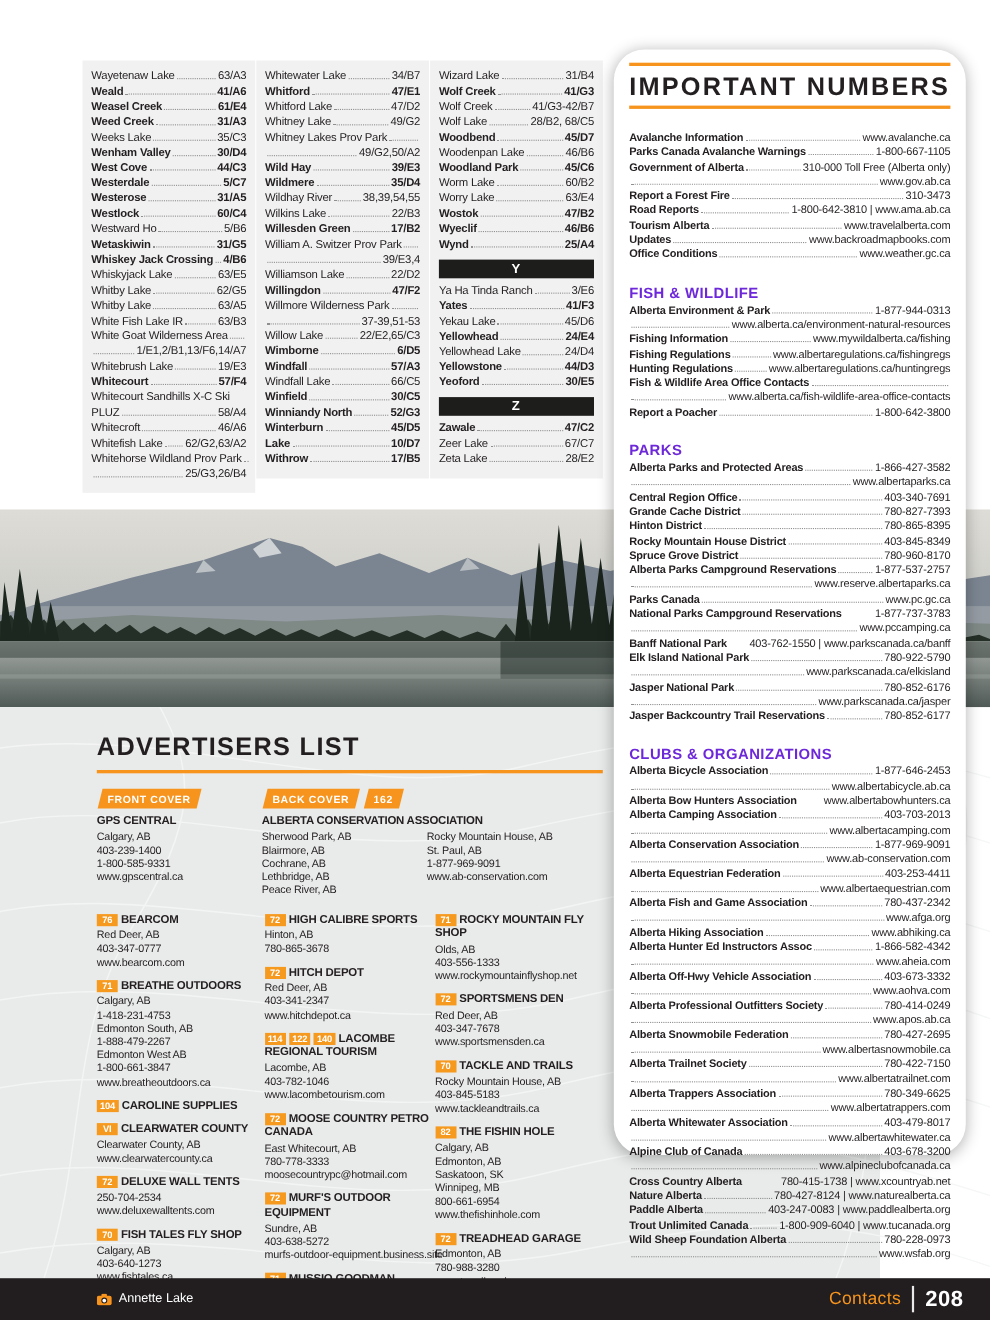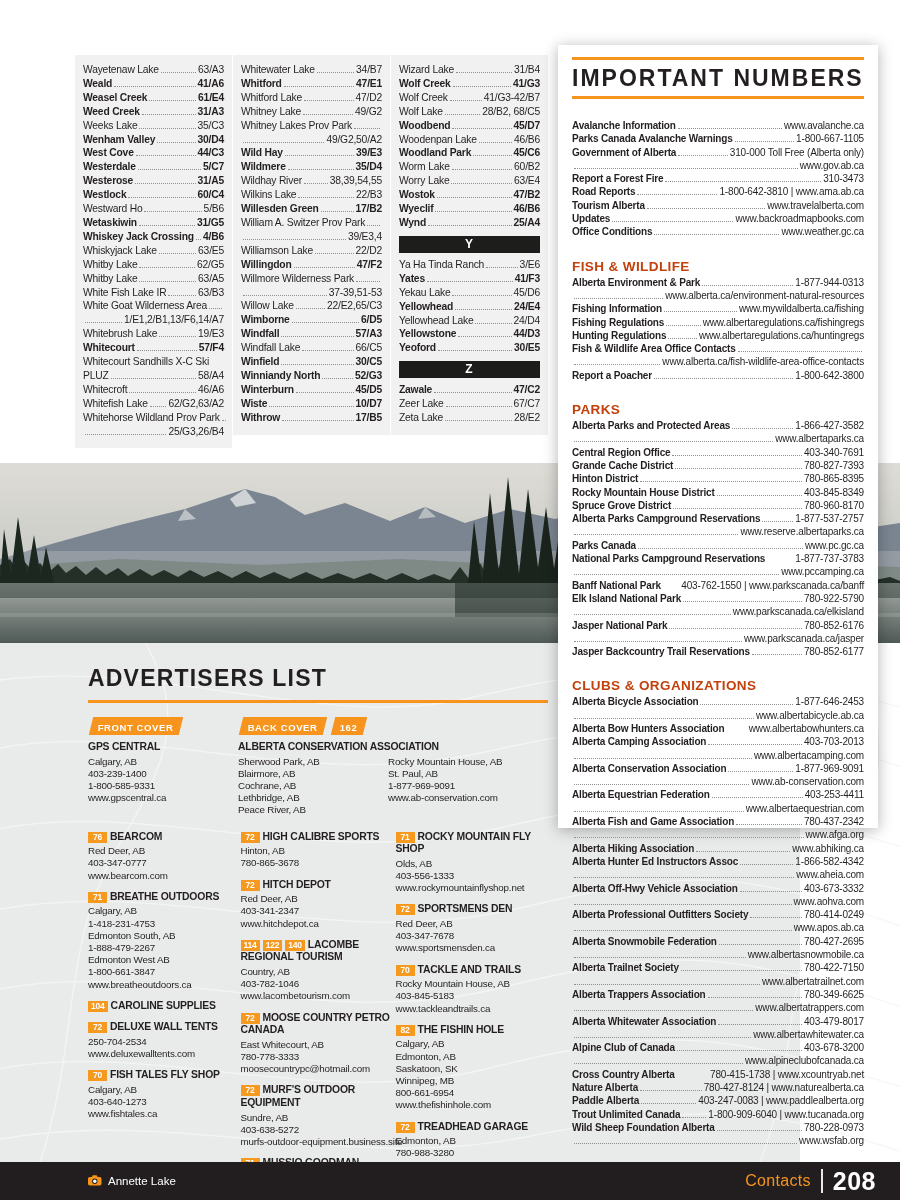--- a/index.html
+++ b/index.html
@@ -44,41 +44,41 @@
   .adname{font-weight:bold;font-size:10.4px;line-height:12.6px;margin-bottom:2px;letter-spacing:-0.2px;}
   .adline{font-size:9.8px;line-height:12.2px;letter-spacing:-0.2px;white-space:nowrap;}
   .adcols{display:flex;margin-top:14px;}
   .adcol{width:153px;margin-right:2px;}
   .ad{margin-bottom:9px;}
   .badges{display:inline;}
   .badge{display:inline-block;background:#F6991F;color:#fff;font-weight:bold;font-size:8.5px;
          line-height:11px;padding:0 3px;margin-right:3px;min-width:13px;text-align:center;}
 
   
-  .card{position:absolute;left:558px;top:45px;width:320px;height:783px;background:#fff;
-        box-shadow:0 2px 14px rgba(0,0,0,.30);box-sizing:border-box;padding:12px 14px;}
+  .card{position:absolute;left:558px;top:45px;width:320px;height:1005px;background:#fff;
+        box-shadow:0 2px 14px rgba(0,0,0,.30);box-sizing:border-box;padding:12px 14px;border-radius:28px;}
   .rule{border-top:3px solid #F7941D;}
   .card-title{margin:0;padding:5px 0 4px;font-size:23px;font-weight:bold;letter-spacing:2px;color:#231f20;}
   .csec{margin-top:20px;}
-  .csec-h{margin:7px 0 2px;color:#c2410c;font-weight:bold;font-size:13.5px;letter-spacing:0.4px;}
+  .csec-h{margin:7px 0 2px;color:#6d28d9;font-weight:bold;font-size:13.5px;letter-spacing:0.4px;}
   .csec-h:empty{display:none;}
   .crow{display:flex;align-items:baseline;line-height:13.3px;font-size:10px;letter-spacing:-0.18px;}
   .crow .n{font-weight:bold;white-space:nowrap;}
   .crow .r{white-space:nowrap;}
   .crow[data-nl="1"] .leader{border-bottom:none;}
 
   
   .footer{position:absolute;left:0;top:1162px;width:900px;height:38px;background:#221e1f;
           display:flex;align-items:center;justify-content:space-between;box-sizing:border-box;
           padding:0 24px 0 88px;}
-  .credit{display:flex;align-items:flex-start;gap:6px;color:#fff;font-size:11.5px;}
+  .credit{display:flex;align-items:flex-end;gap:6px;color:#fff;font-size:11.5px;}
   .pageinfo{display:flex;align-items:center;}
   .contacts{color:#F7941D;font-size:16px;letter-spacing:0.3px;}
   .divider{width:2px;height:24px;background:#e9e9e9;margin:0 10px;}
-  .pagenum{color:#fff;font-size:25px;font-weight:bold;letter-spacing:0.5px;}
+  .pagenum{color:#fff;font-size:20px;font-weight:bold;letter-spacing:0.5px;}
 </style>
 </head>
 <body>
 
 <div class="page">
 
   <section class="index">
 
   <div class="index-col">
 
@@ -344,21 +344,21 @@
                   <span class="n">Winniandy North</span>
                   <span class="leader"></span>
                   <span class="r">52/G3</span>
                 </div>
             <div class="irow" data-b="1">
                   <span class="n">Winterburn</span>
                   <span class="leader"></span>
                   <span class="r">45/D5</span>
                 </div>
             <div class="irow" data-b="1">
-                  <span class="n">Wiste</span>
+                  <span class="n">Lake</span>
                   <span class="leader"></span>
                   <span class="r">10/D7</span>
                 </div>
             <div class="irow" data-b="1">
                   <span class="n">Withrow</span>
                   <span class="leader"></span>
                   <span class="r">17/B5</span>
                 </div>
           </div>
           </div>
@@ -623,20 +623,32 @@
                 <div class="adname">
                   <span class="badges">
                     
                   <span class="badge">104</span></span><span class="adname-text">CAROLINE SUPPLIES</span>
                 </div>
               </div>
             <div class="ad">
                 <div class="adname">
                   <span class="badges">
                     
+                  <span class="badge">VI</span></span><span class="adname-text">CLEARWATER COUNTY</span>
+                </div>
+                <div>
+
+                <div class="adline">Clearwater County, AB</div>
+                <div class="adline">www.clearwatercounty.ca</div>
+              </div>
+              </div>
+            <div class="ad">
+                <div class="adname">
+                  <span class="badges">
+                    
                   <span class="badge">72</span></span><span class="adname-text">DELUXE WALL TENTS</span>
                 </div>
                 <div>
 
                 <div class="adline">250-704-2534</div>
                 <div class="adline">www.deluxewalltents.com</div>
               </div>
               </div>
             <div class="ad">
                 <div class="adname">
@@ -680,21 +692,21 @@
               </div>
               </div>
             <div class="ad">
                 <div class="adname">
                   <span class="badges">
                     
                   <span class="badge">114</span><span class="badge">122</span><span class="badge">140</span></span><span class="adname-text">LACOMBE REGIONAL TOURISM</span>
                 </div>
                 <div>
 
-                <div class="adline">Country, AB</div>
+                <div class="adline">Lacombe, AB</div>
                 <div class="adline">403-782-1046</div>
                 <div class="adline">www.lacombetourism.com</div>
               </div>
               </div>
             <div class="ad">
                 <div class="adname">
                   <span class="badges">
                     
                   <span class="badge">72</span></span><span class="adname-text">MOOSE COUNTRY PETRO CANADA</span>
                 </div>

